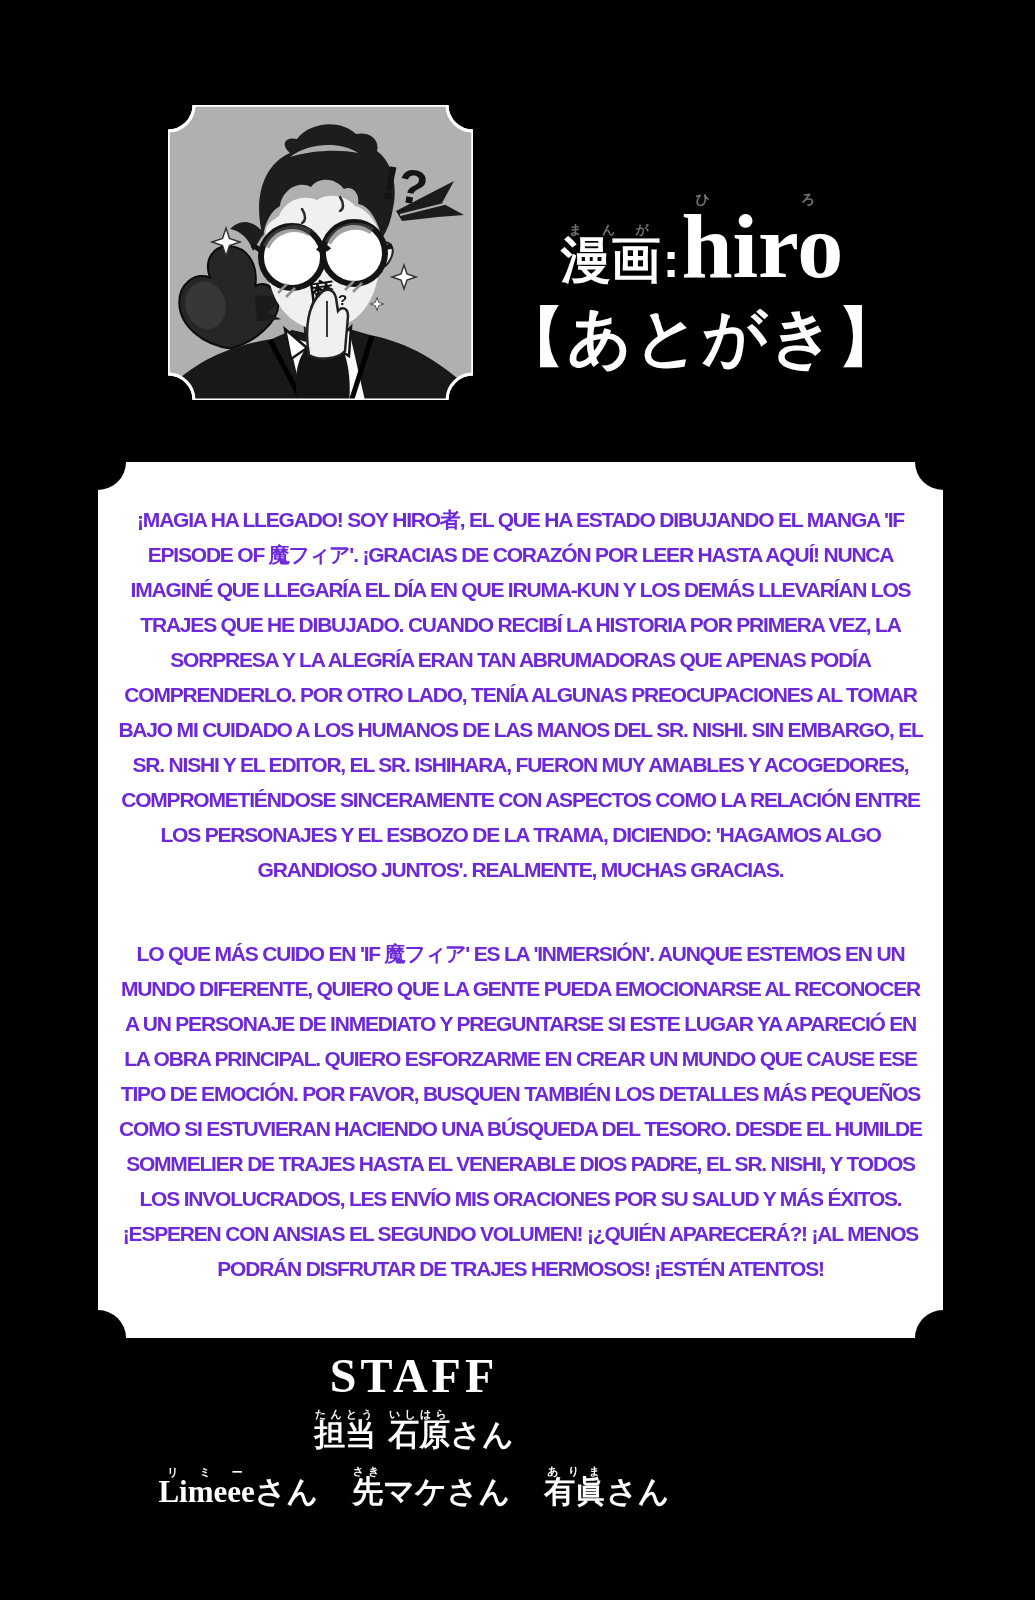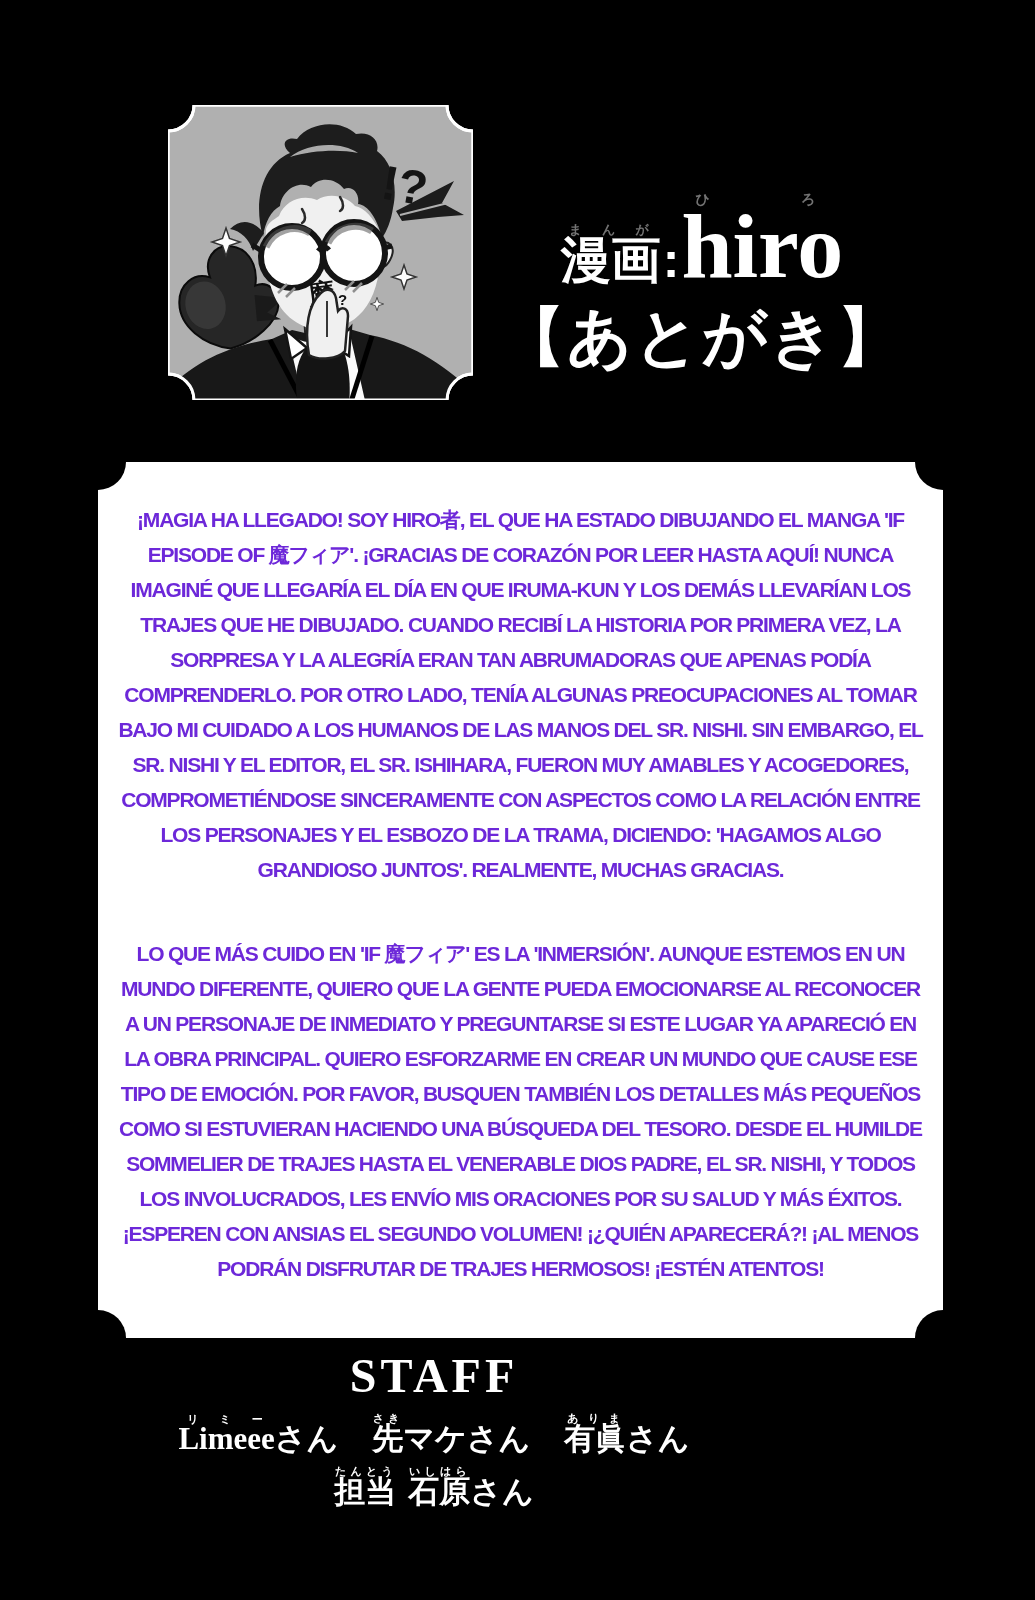--- a/index.html
+++ b/index.html
@@ -73,21 +73,21 @@
     letter-spacing: -1.2px;
     line-height: 35px;
     text-align: center;
   }
   .afterword-text p { margin: 0; }
   .afterword-text p + p { margin-top: 49px; }
 
   
   .staff-block {
     position: absolute; left: 0; top: 1348px; width: 828px;
-    color: #fff; text-align: center; padding-left: 20px;
+    color: #fff; text-align: center;
   }
   .staff-title {
     font-family: "Liberation Serif", "DejaVu Serif", serif;
     font-weight: bold; font-size: 48px; letter-spacing: 4px;
   }
   .staff-row {
     margin-top: 10px;
     display: flex; justify-content: center; align-items: baseline; gap: 34px;
     font-family: "Liberation Serif", "DejaVu Serif", serif;
     font-weight: bold; font-size: 31px;
@@ -200,22 +200,22 @@
     <p>LO QUE MÁS CUIDO EN 'IF 魔フィア' ES LA 'INMERSIÓN'. AUNQUE ESTEMOS EN UN MUNDO DIFERENTE, QUIERO QUE LA GENTE PUEDA EMOCIONARSE AL RECONOCER A UN PERSONAJE DE INMEDIATO Y PREGUNTARSE SI ESTE LUGAR YA APARECIÓ EN LA OBRA PRINCIPAL. QUIERO ESFORZARME EN CREAR UN MUNDO QUE CAUSE ESE TIPO DE EMOCIÓN. POR FAVOR, BUSQUEN TAMBIÉN LOS DETALLES MÁS PEQUEÑOS COMO SI ESTUVIERAN HACIENDO UNA BÚSQUEDA DEL TESORO. DESDE EL HUMILDE SOMMELIER DE TRAJES HASTA EL VENERABLE DIOS PADRE, EL SR. NISHI, Y TODOS LOS INVOLUCRADOS, LES ENVÍO MIS ORACIONES POR SU SALUD Y MÁS ÉXITOS. ¡ESPEREN CON ANSIAS EL SEGUNDO VOLUMEN! ¡¿QUIÉN APARECERÁ?! ¡AL MENOS PODRÁN DISFRUTAR DE TRAJES HERMOSOS! ¡ESTÉN ATENTOS!</p>
   </div>
   <div class="corner-notch tl"></div>
   <div class="corner-notch tr"></div>
   <div class="corner-notch bl"></div>
   <div class="corner-notch br"></div>
 </div>
 
 <div class="staff-block">
   <div class="staff-title">STAFF</div>
+  <div class="staff-row second">
+    <span><ruby><span>担当</span><rt>たんとう</rt></ruby></span>
+    <span><ruby><span>石原</span><rt>いしはら</rt></ruby><span>さん</span></span>
+  </div>
   <div class="staff-row">
     <span><ruby><span>Limeee</span><rt>リミー</rt></ruby><span>さん</span></span>
     <span><ruby><span>先</span><rt>さき</rt></ruby><span>マケさん</span></span>
     <span><ruby><span>有眞</span><rt>ありま</rt></ruby><span>さん</span></span>
   </div>
-  <div class="staff-row second">
-    <span><ruby><span>担当</span><rt>たんとう</rt></ruby></span>
-    <span><ruby><span>石原</span><rt>いしはら</rt></ruby><span>さん</span></span>
-  </div>
 </div>
 
 </body></html>

